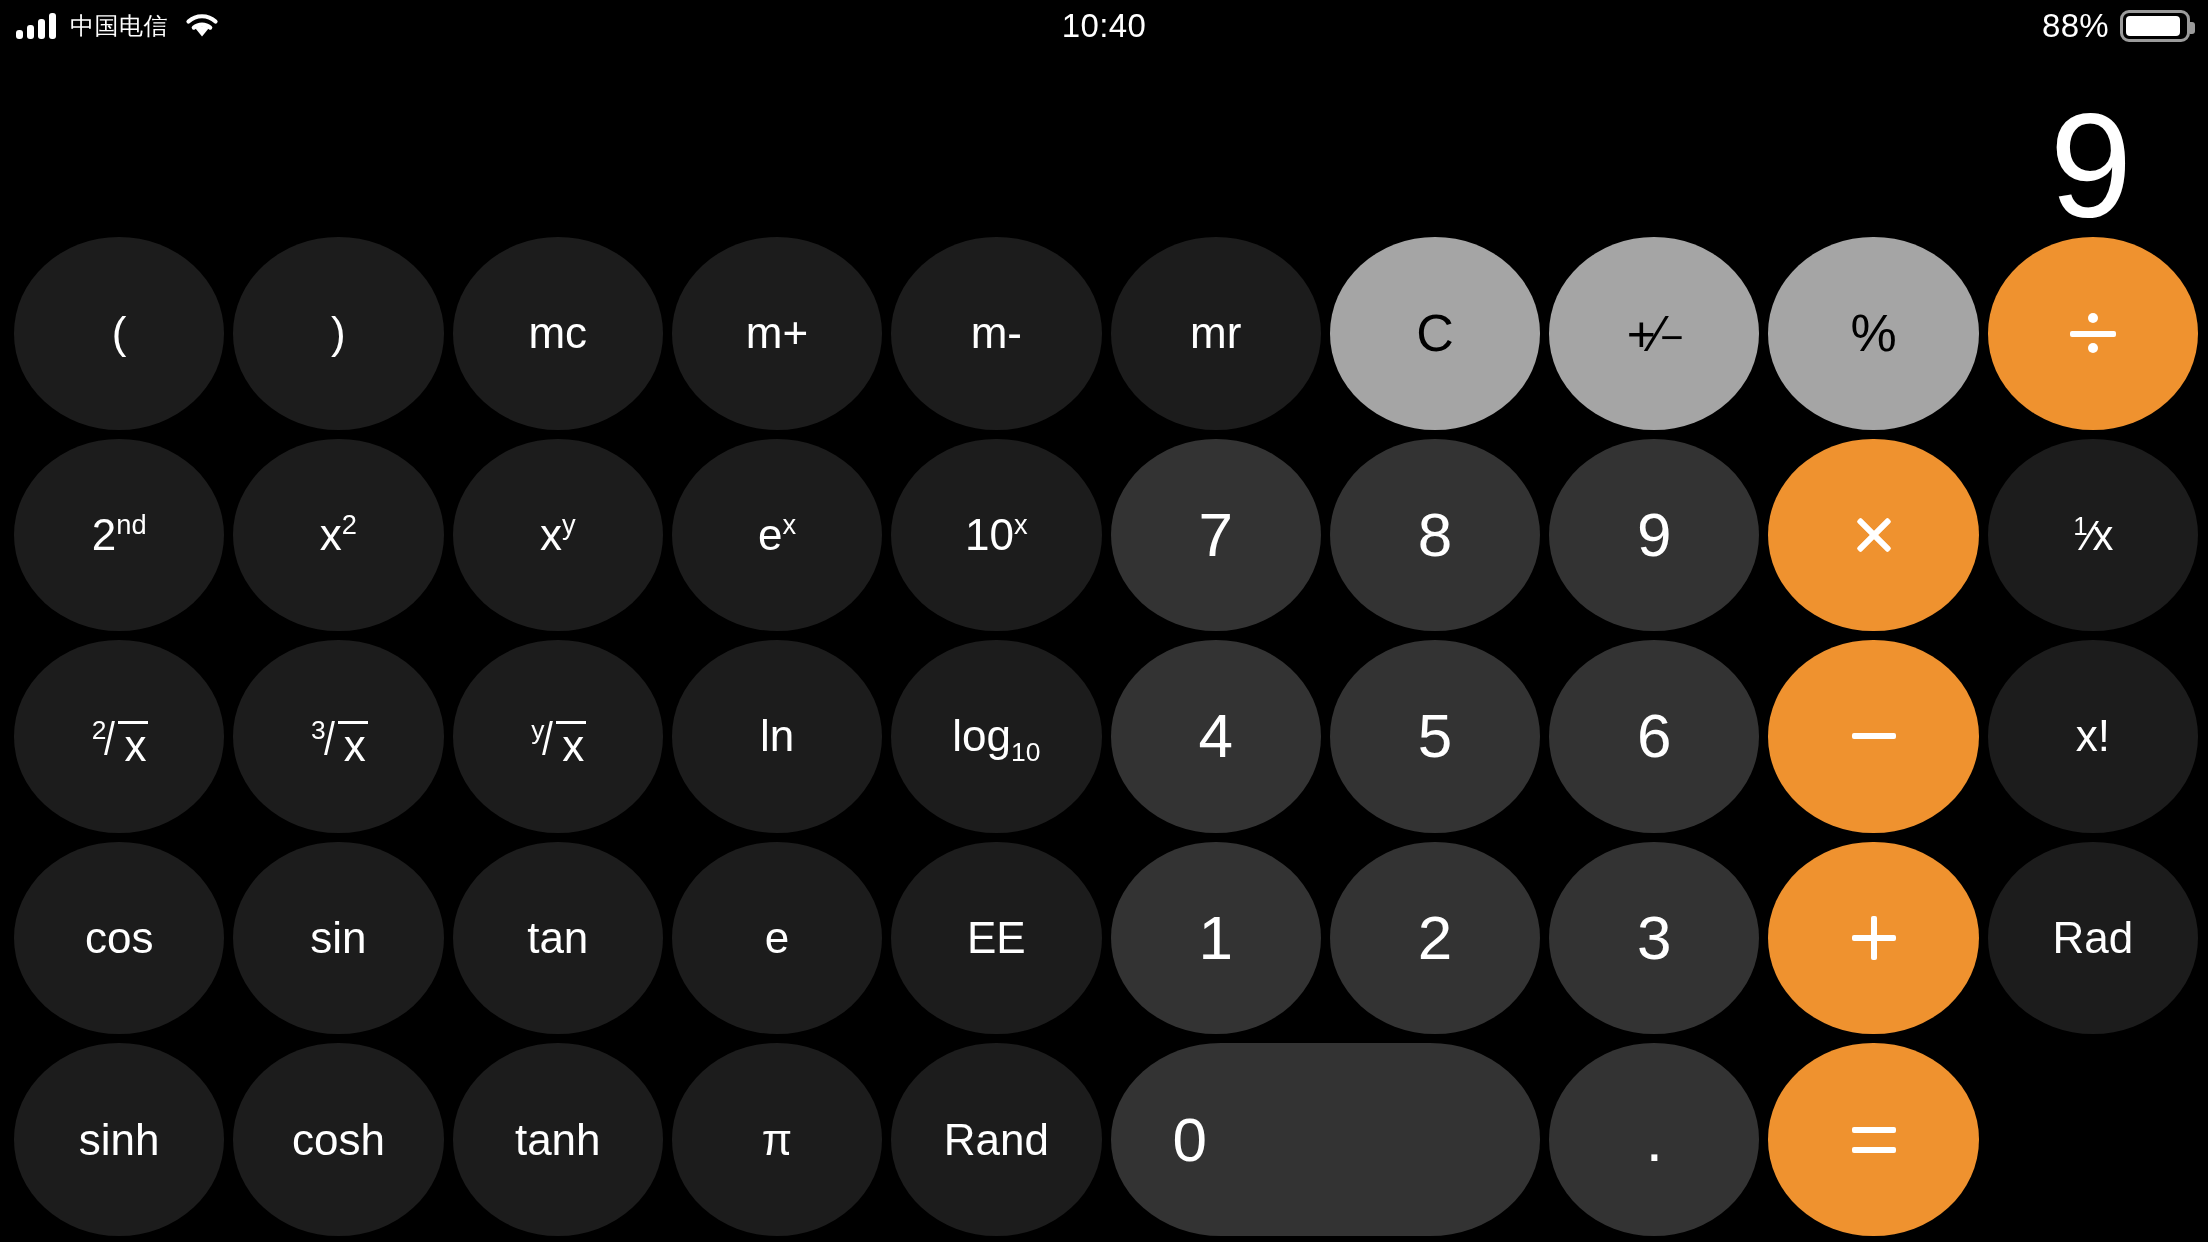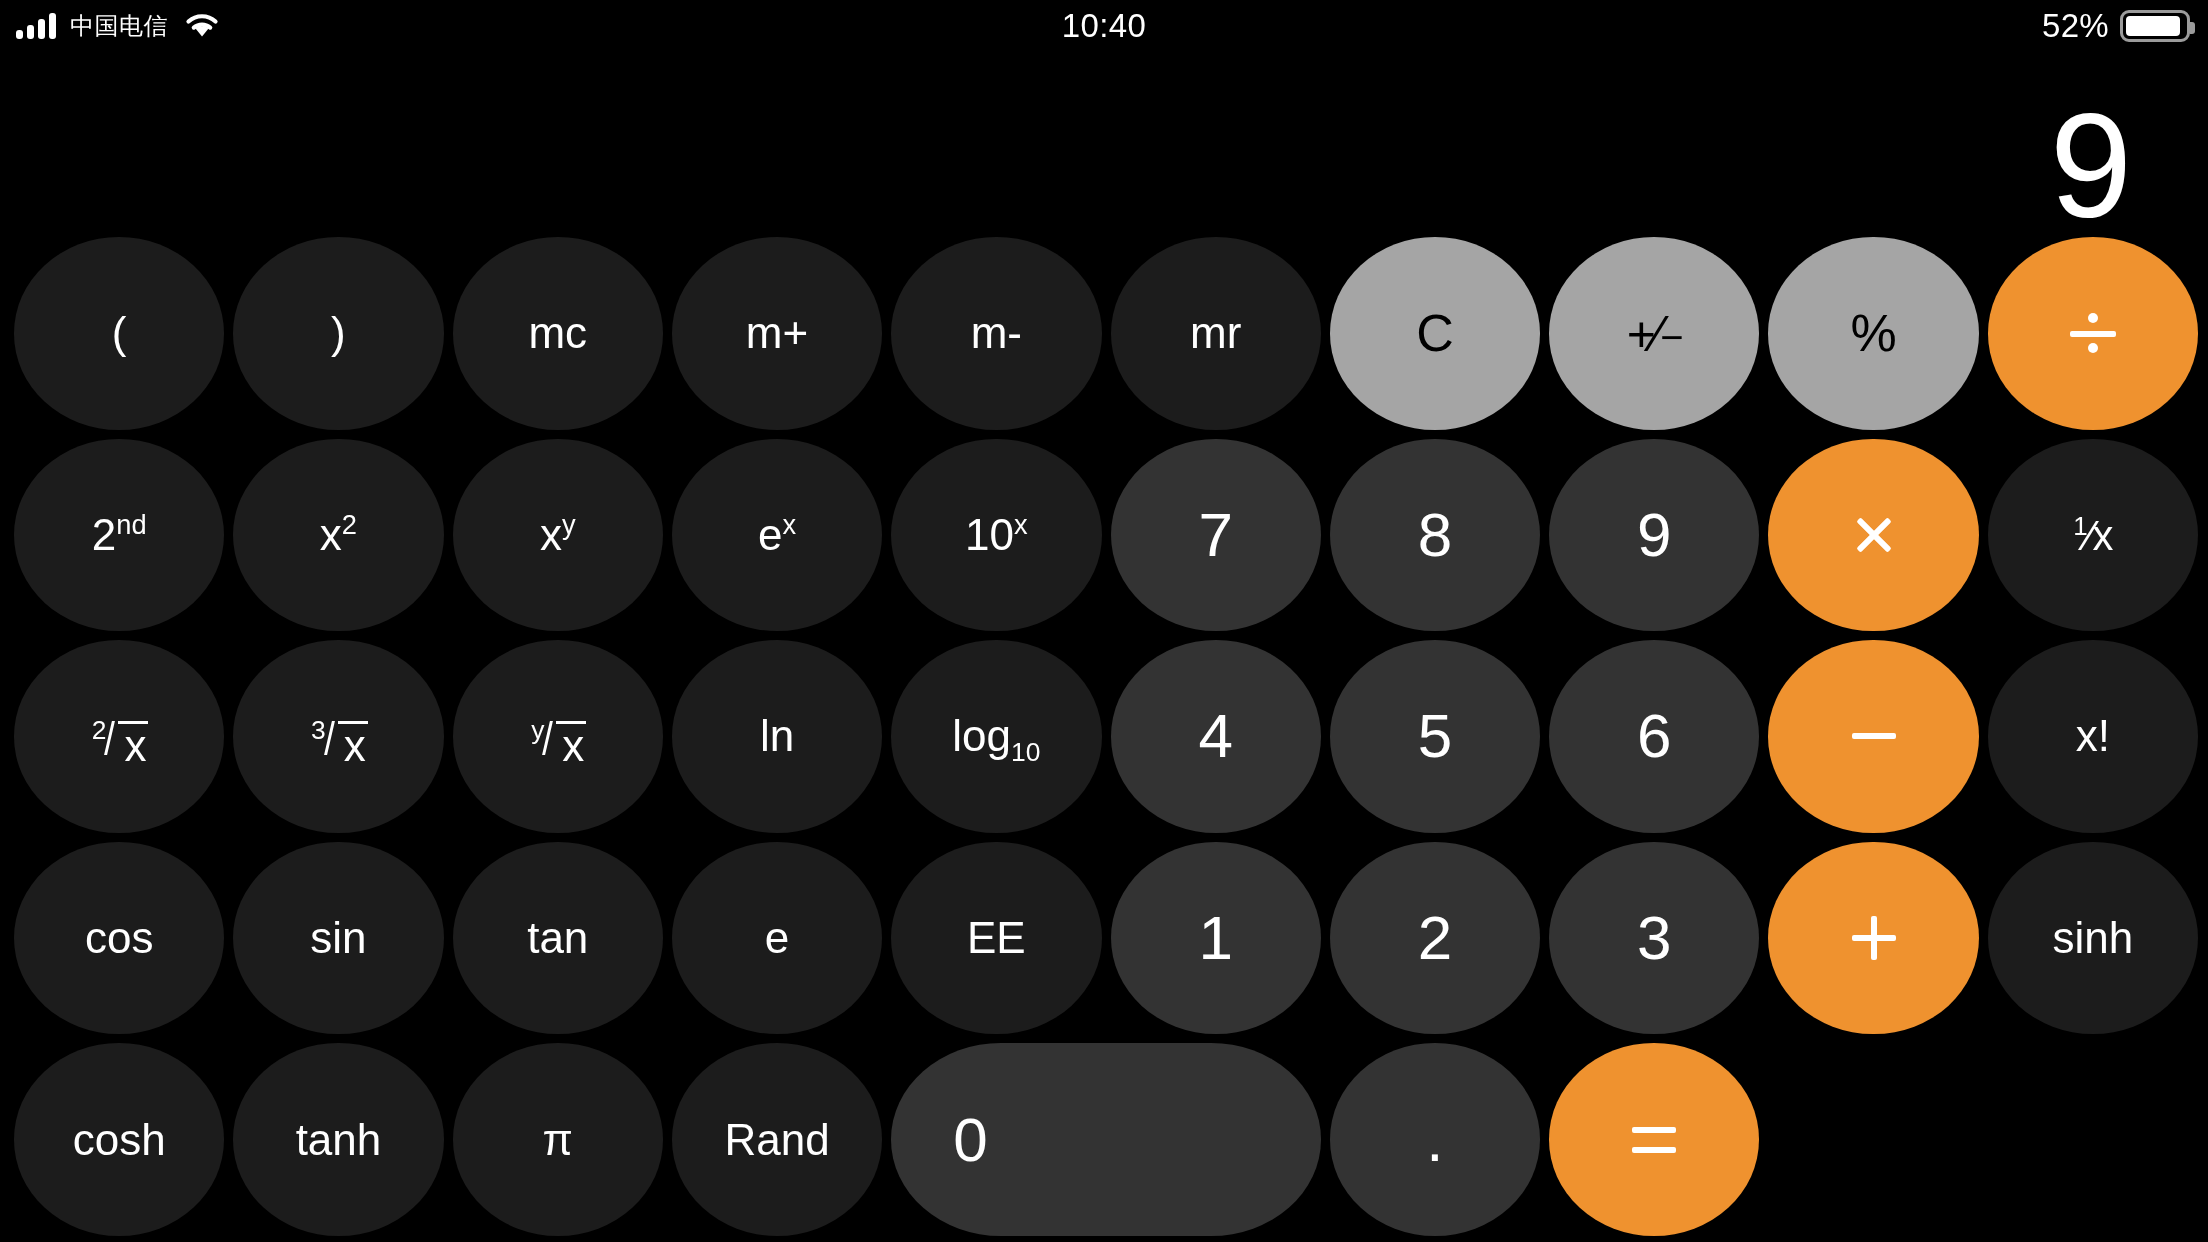--- a/index.html
+++ b/index.html
@@ -313,21 +313,21 @@
         <path d="M20 27.5 L13.5 19.5 A10.5 10.5 0 0 1 26.5 19.5 Z" fill="#ffffff"></path>
         <path d="M6.5 12.5 A20 20 0 0 1 33.5 12.5" stroke="#ffffff" stroke-width="4.2" fill="none" stroke-linecap="round"></path>
         <path d="M11.8 18.6 A12.6 12.6 0 0 1 28.2 18.6" stroke="#ffffff" stroke-width="4.2" fill="none" stroke-linecap="round"></path>
       </svg>
     </span>
   </div>
 
   <div id="status-time">10:40</div>
 
   <div id="status-right">
-    <span id="battery-percent">52%</span>
+    <span id="battery-percent">88%</span>
     <span class="battery-shell">
       <span class="battery-fill" id="battery-fill" style="width: 54.32px;"></span>
     </span>
   </div>
 
 </div>
 
 <div id="display">
   <div id="display-value">9</div>
 </div>
@@ -471,20 +471,23 @@
     </button>
     <button class="key op">
       <span>
         <span class="glyph-plus">
           <span></span>
           <span></span>
         </span>
       </span>
     </button>
     <button class="key fn">
+      <span>Rad</span>
+    </button>
+    <button class="key fn">
       <span>sinh</span>
     </button>
     <button class="key fn">
       <span>cosh</span>
     </button>
     <button class="key fn">
       <span>tanh</span>
     </button>
     <button class="key fn">
       <span>π</span>

